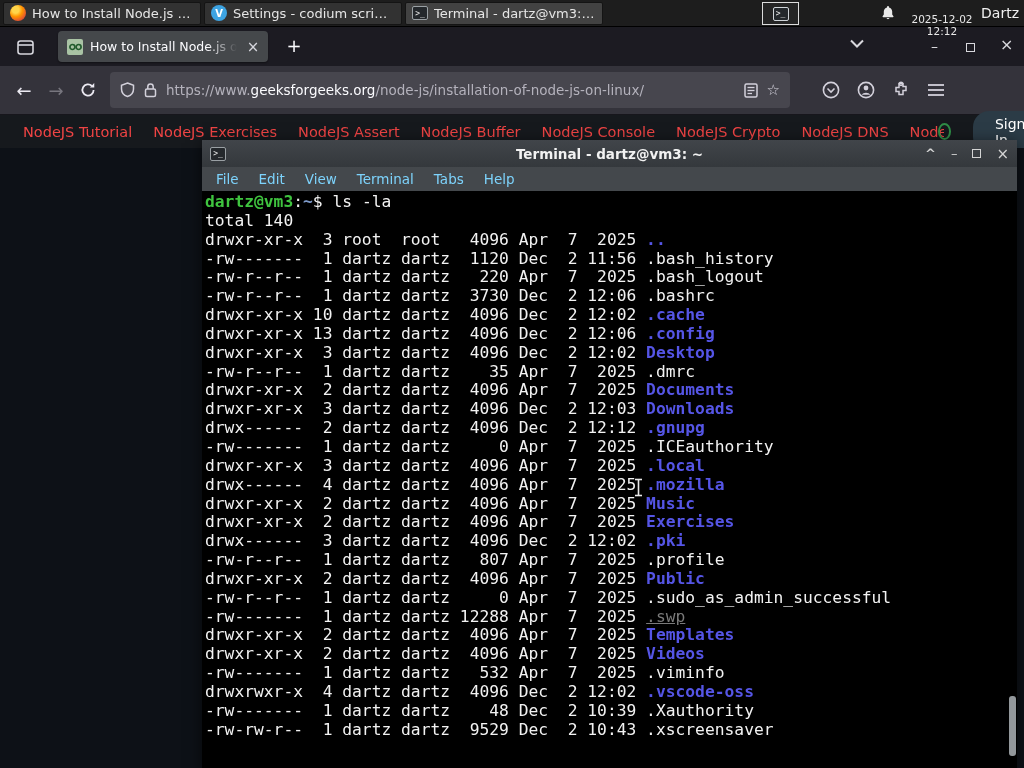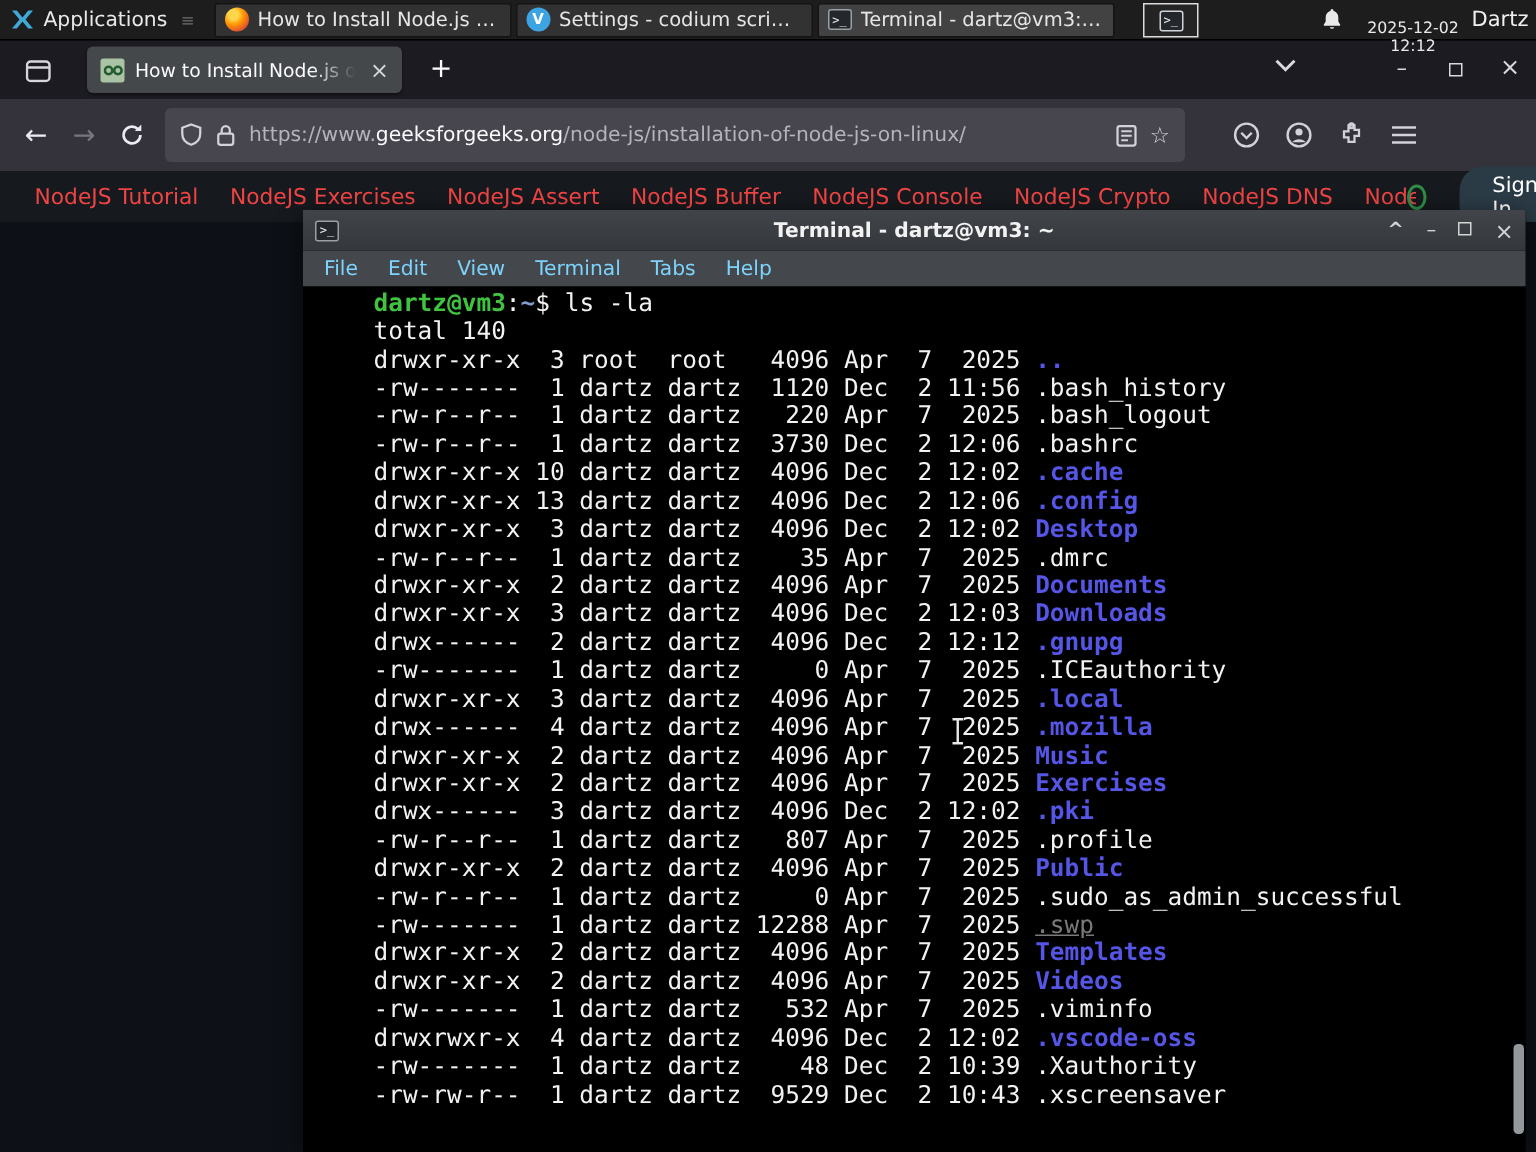--- a/index.html
+++ b/index.html
@@ -74,41 +74,34 @@
   #termwin { position:absolute; left:202px; top:140px; width:815px; height:628px; z-index:40;
              box-shadow:0 3px 14px rgba(0,0,0,.6); background:#000; }
   #termtitle { height:27px; background:linear-gradient(#41454a,#34383c); display:flex; align-items:center; padding:0 8px; position:relative; }
   #termtitle .title { position:absolute; left:0; right:0; text-align:center; color:#f2f2f2; font-weight:bold; font-size:13.5px; }
   #termtitle .ctls { margin-left:auto; display:flex; align-items:center; gap:15px; z-index:2; color:#d4d4d4; font-size:13px; }
   #termmenu { height:24px; background:#44484c; display:flex; align-items:center; padding-left:4px; }
   #termmenu .mi { color:#7dd3fc; font-size:13.5px; padding:0 10px; }
   #termbody { position:relative; height:577px; background:var(--term-bg,#000); color:var(--term-fg,#f2f2f2);
               font-family:"DejaVu Sans Mono","Liberation Mono",monospace; font-size:16.3px;
               padding:2px 0 0 3px; overflow:hidden; }
-  .tline { height:18.85px; line-height:18.85px; white-space:pre;margin-left:44px; }
+  .tline { height:18.85px; line-height:18.85px; white-space:pre; }
   .c-user { color:var(--prompt-green,#3fc43f); font-weight:bold; }
   .c-path { color:var(--prompt-path-blue,#7f9ccc); font-weight:bold; }
   .t-dir  { color:var(--dir-blue,#5555e6); font-weight:bold; }
   .t-dim  { color:var(--dim-gray,#777);text-decoration:underline; }
   #scrollthumb { position:absolute; right:1px; top:505px; width:7px; height:60px; background:#93989c; border-radius:3px; }
   #ibeam { position:absolute; left:431px; top:287px; width:11px; height:19px; }
 
   svg { display:block; }
 </style>
 </head>
 <body>
 
 <div id="panel">
-  <div class="app-btn">
-    <svg width="16" height="16" viewBox="0 0 16 16">
-      <path d="M1 2 L6 8 L1 14 L4.2 14 L8 9.4 L11.8 14 L15 14 L10 8 L15 2 L11.8 2 L8 6.6 L4.2 2 Z" fill="#3fa9d9"></path>
-    </svg>
-    <span>Applications</span>
-    <span class="grip">≡</span>
-  </div>
 
   <div class="winbtn">
     <span class="ic-ff"></span>
     <span class="lbl">How to Install Node.js o...</span>
   </div>
   <div class="winbtn">
     <span class="ic-vsc">V</span>
     <span class="lbl">Settings - codium script...</span>
   </div>
   <div class="winbtn active">

